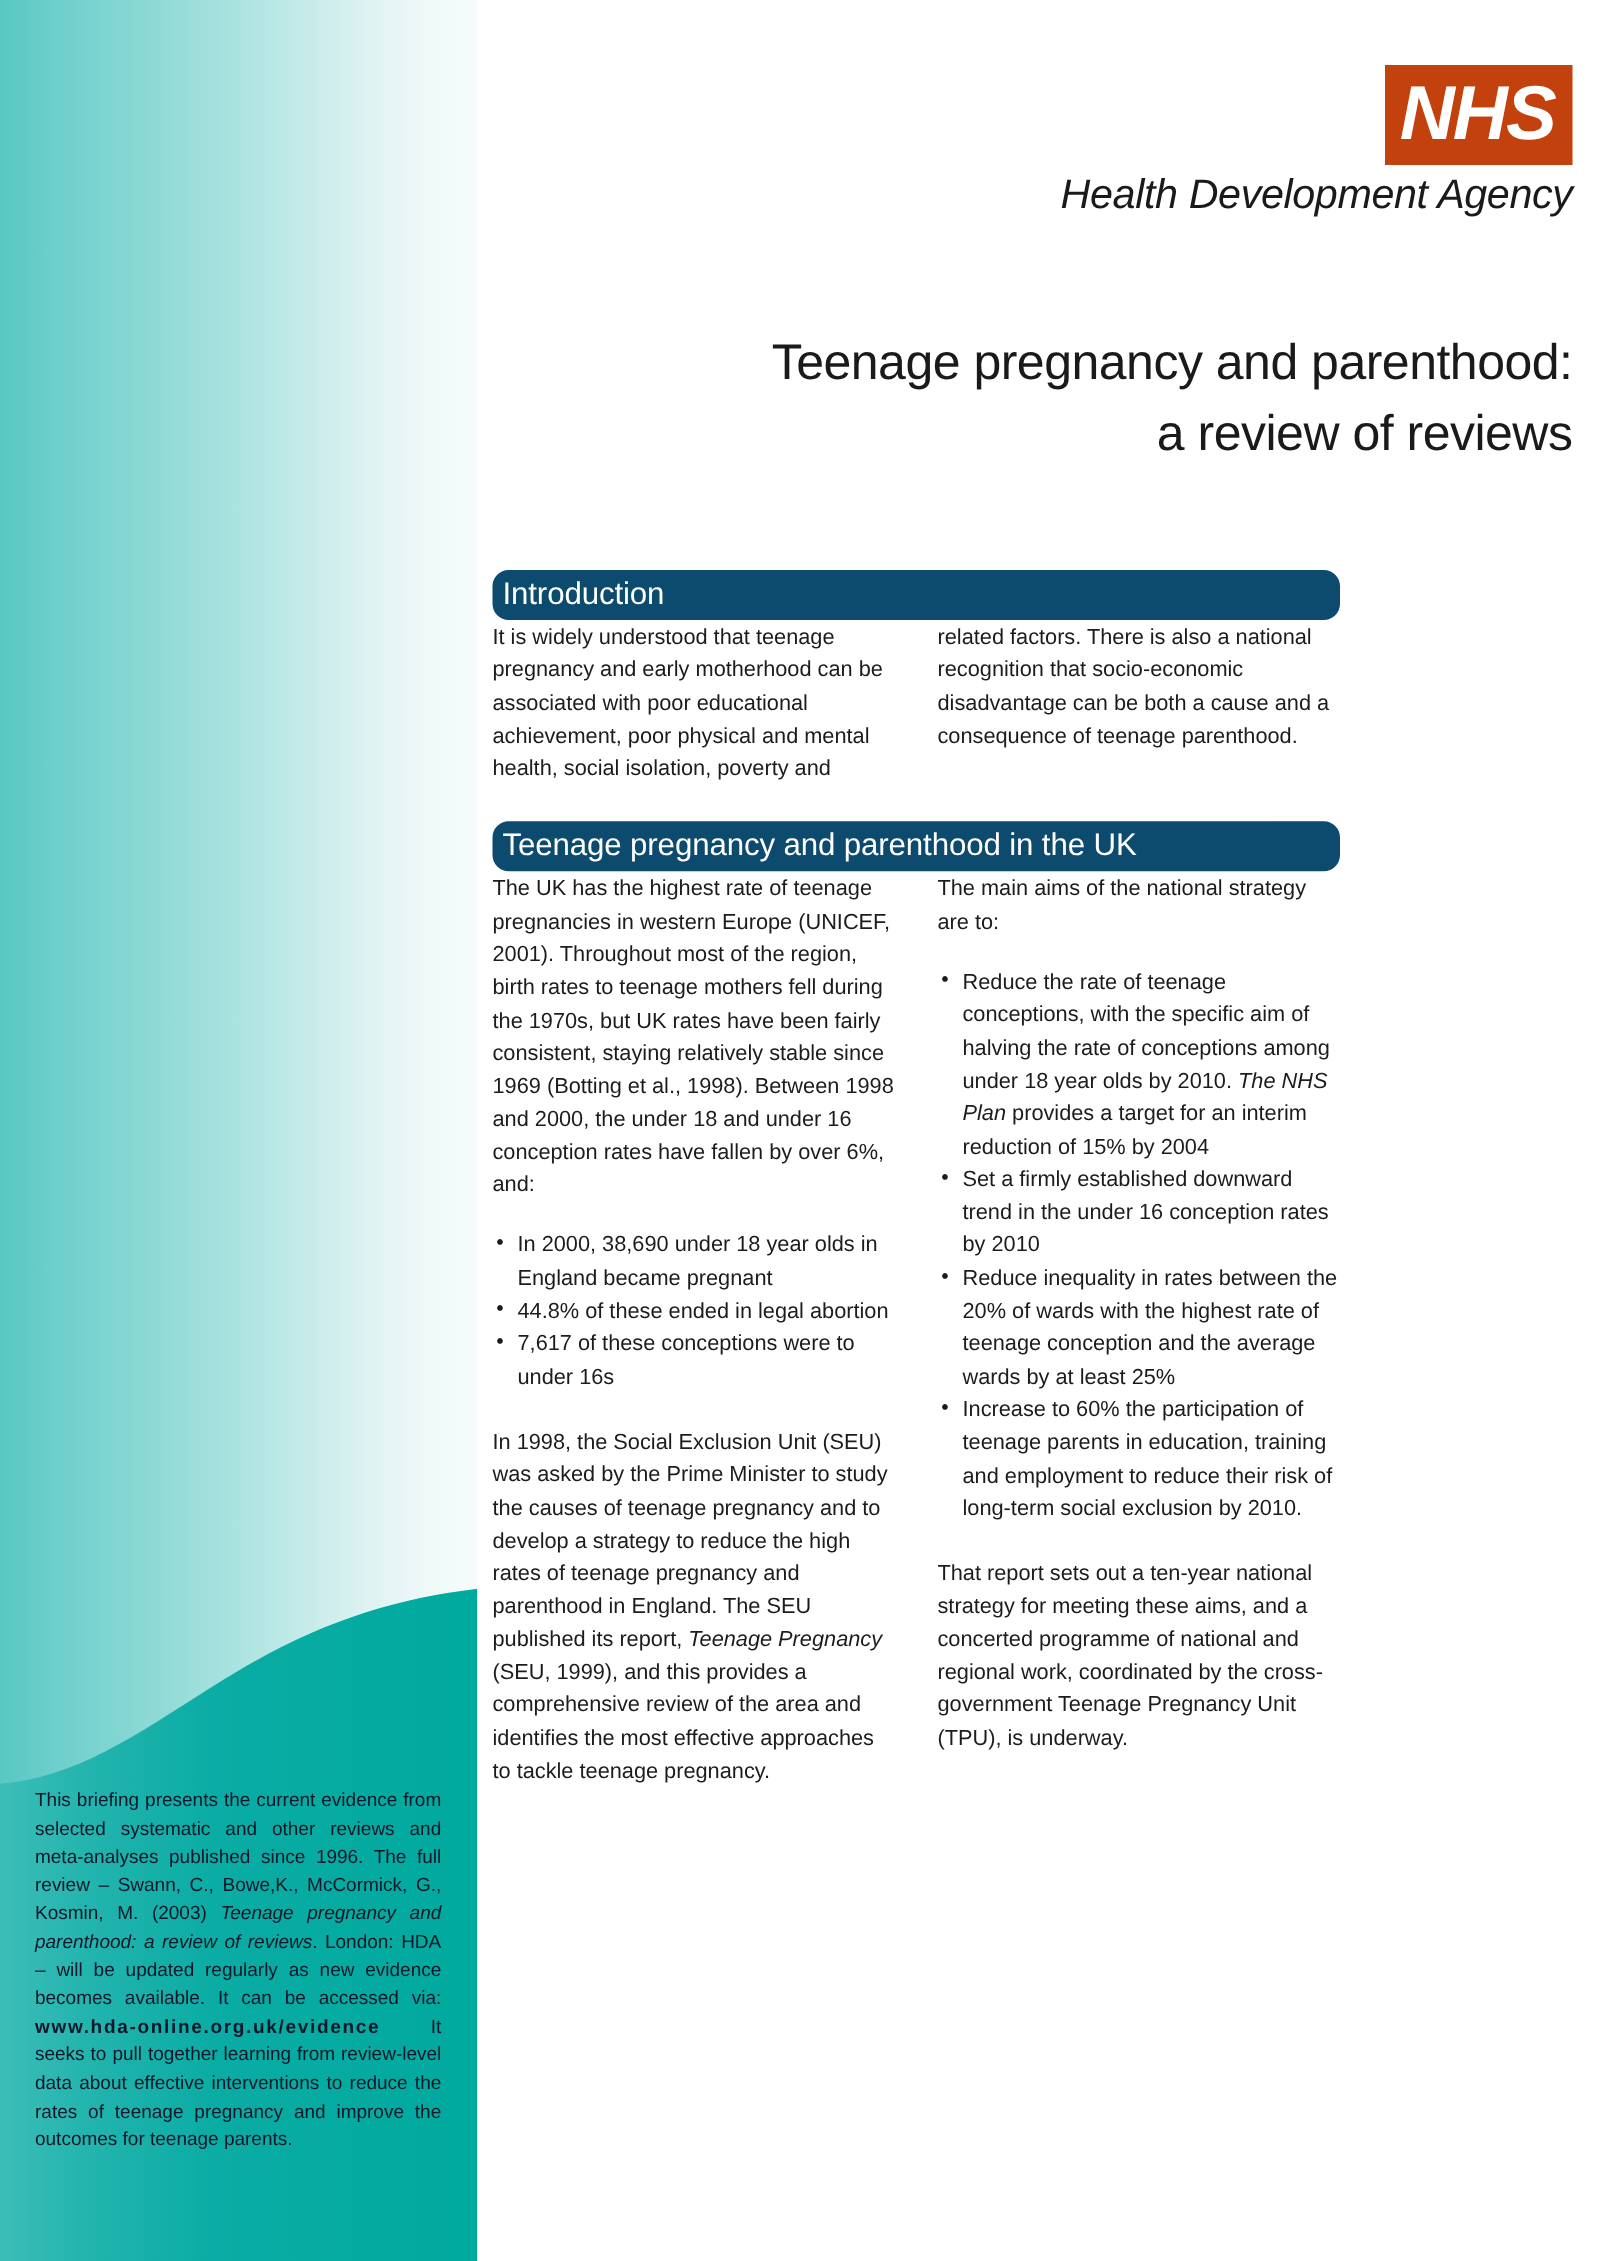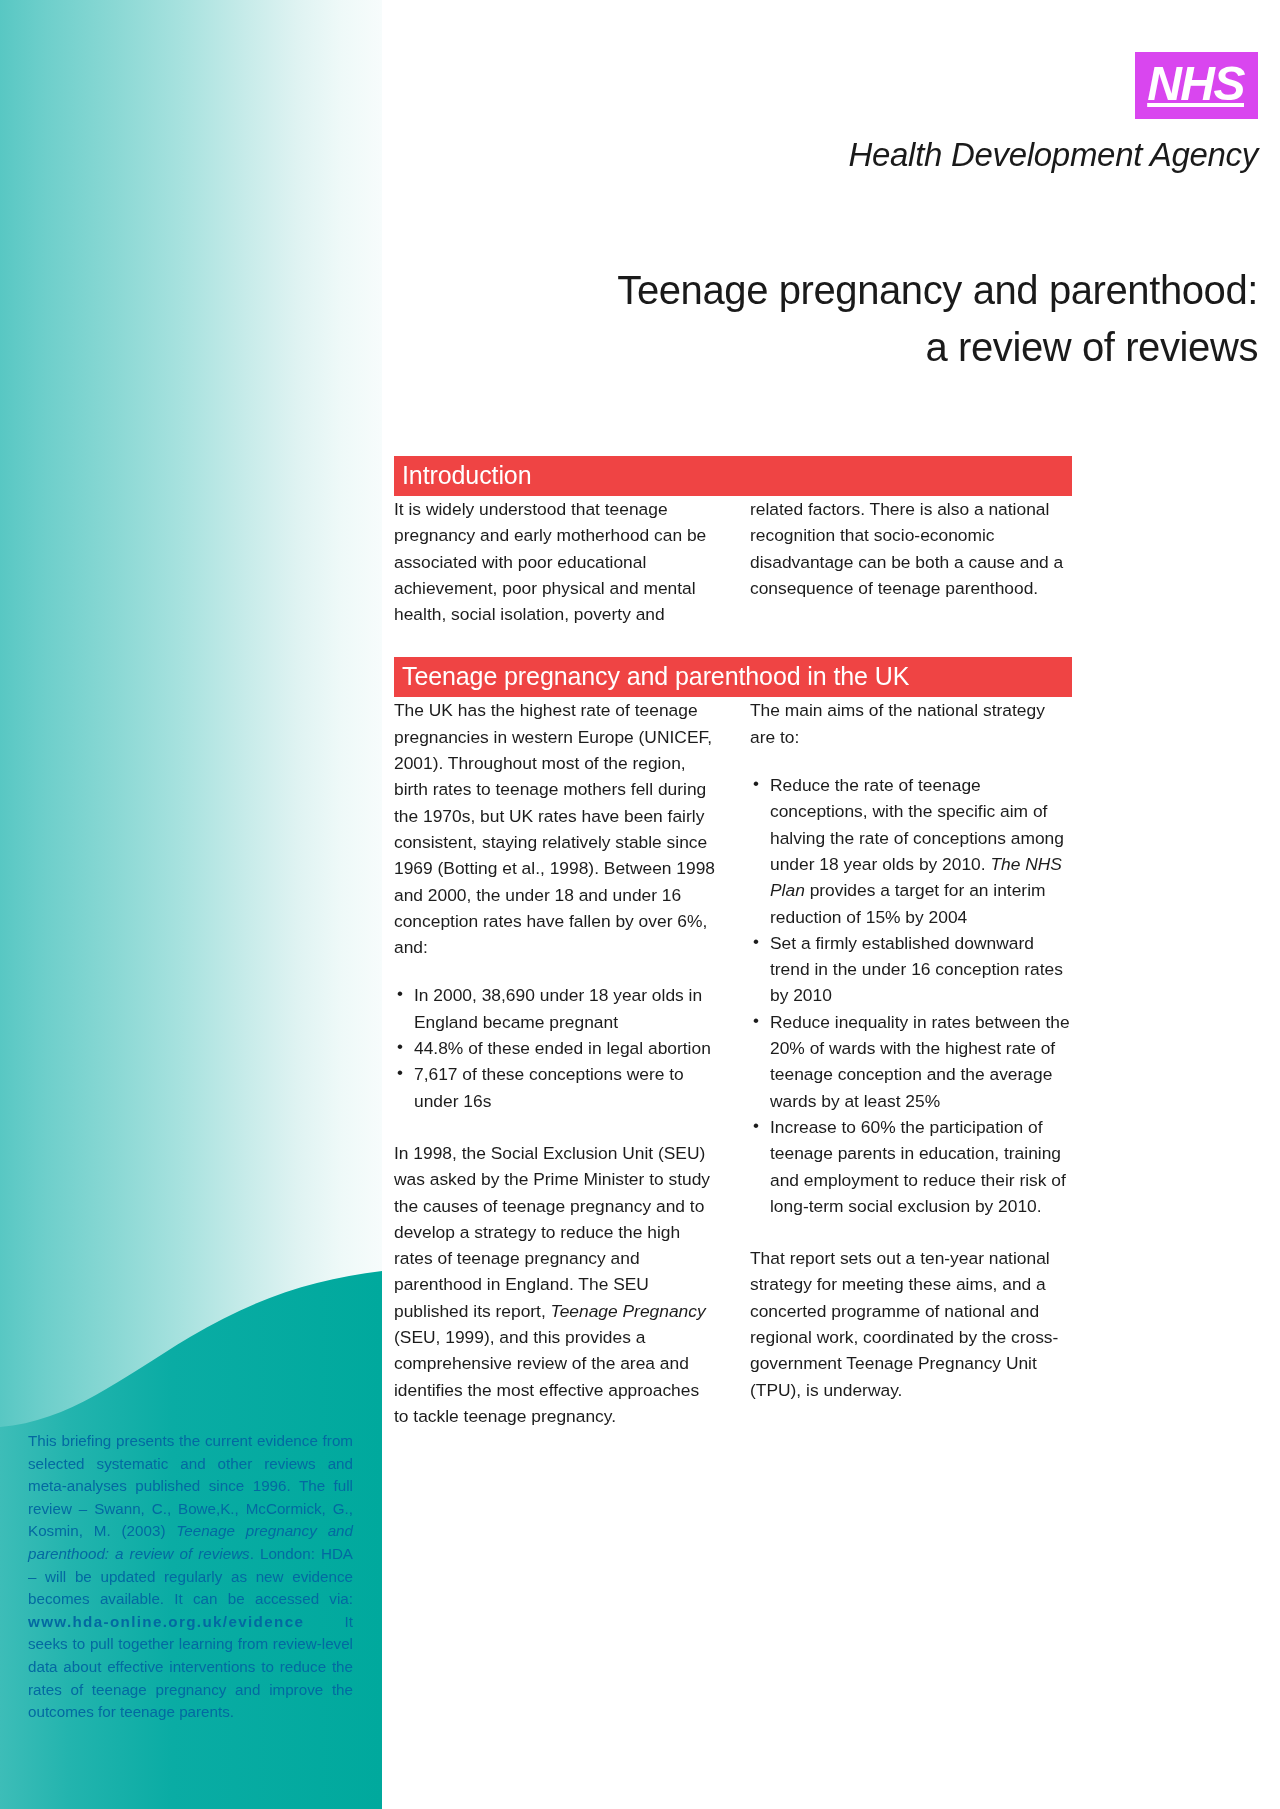--- a/index.html
+++ b/index.html
@@ -49,21 +49,21 @@
     width: 382px;
     height: 640px;
   }
   .sidebar-footer {
     position: absolute;
     left: 28px;
     top: 1430px;
     width: 325px;
     font-size: 15.2px;
     line-height: 22.6px;
-    color: #0369a1;
+    color: #0f172a;
     text-align: justify;
   }
   .sidebar-footer .url {
     font-weight: bold;
     letter-spacing: 1.35px;
     display: inline;
   }
   .sidebar-footer em { font-style: italic; }
 
   
@@ -72,30 +72,29 @@
     left: 382px;
     top: 0;
     width: 898px;
     height: 1809px;
   }
 
   .nhs-logo {
     position: absolute;
     right: 22px;
     top: 52px;
-    background: #d946ef;
+    background: #c2410c;
     color: #ffffff;
-    font-size: 48px;
+    font-size: 61px;
     font-weight: bold;
     font-style: italic;
     letter-spacing: -1.5px;
     line-height: 1;
     padding: 8px 14px 11px 12px;
     font-family: "Liberation Sans", sans-serif;
-    text-decoration: underline;
   }
 
   .agency-name {
     position: absolute;
     right: 22px;
     top: 136px;
     font-size: 33px;
     font-weight: normal;
     font-style: italic;
     color: #1a1a1a;
@@ -116,27 +115,28 @@
   }
 
   .content {
     position: absolute;
     left: 12px;
     top: 456px;
     width: 678px;
   }
 
   .section-bar {
-    background: #ef4444;
+    background: #0c4a6e;
     color: #ffffff;
     font-size: 25px;
     font-weight: 300;
     line-height: 1;
     padding: 7px 0 8px 8px;
     letter-spacing: -0.1px;
+    border-radius: 13px;
   }
 
   .cols {
     display: flex;
     gap: 34px;
   }
   .col {
     width: 322px;
     font-size: 17.4px;
     line-height: 26.3px;

